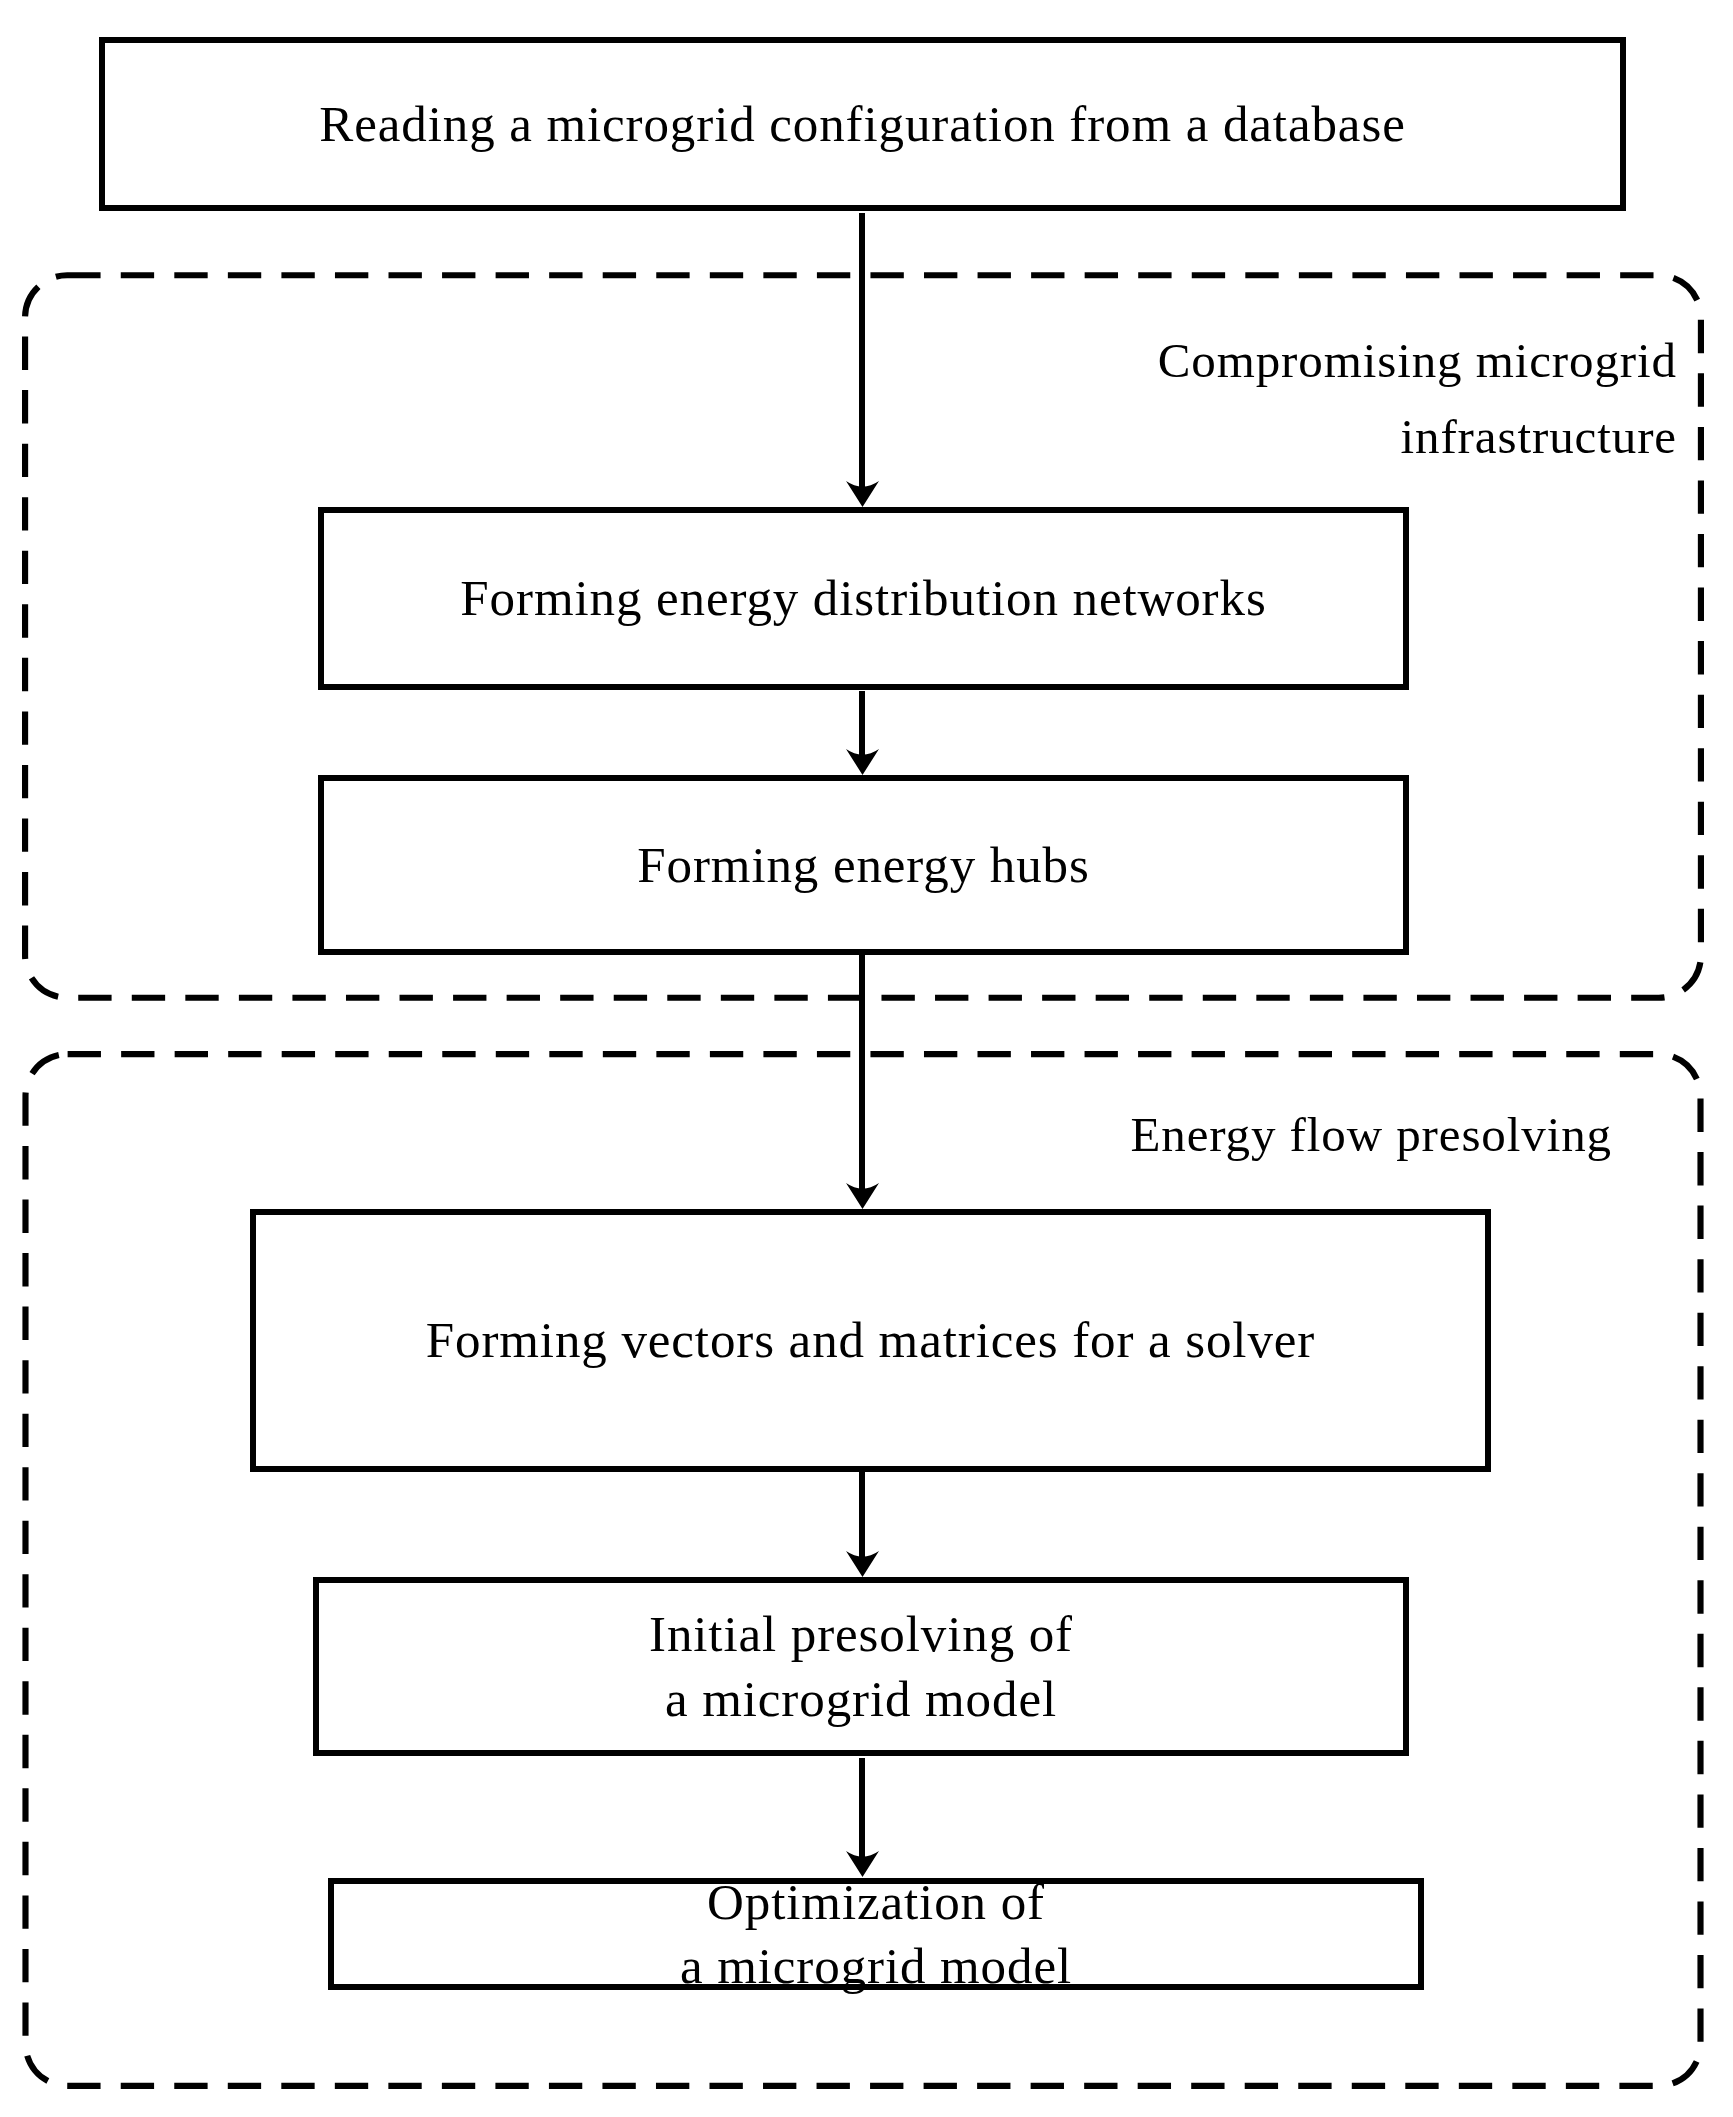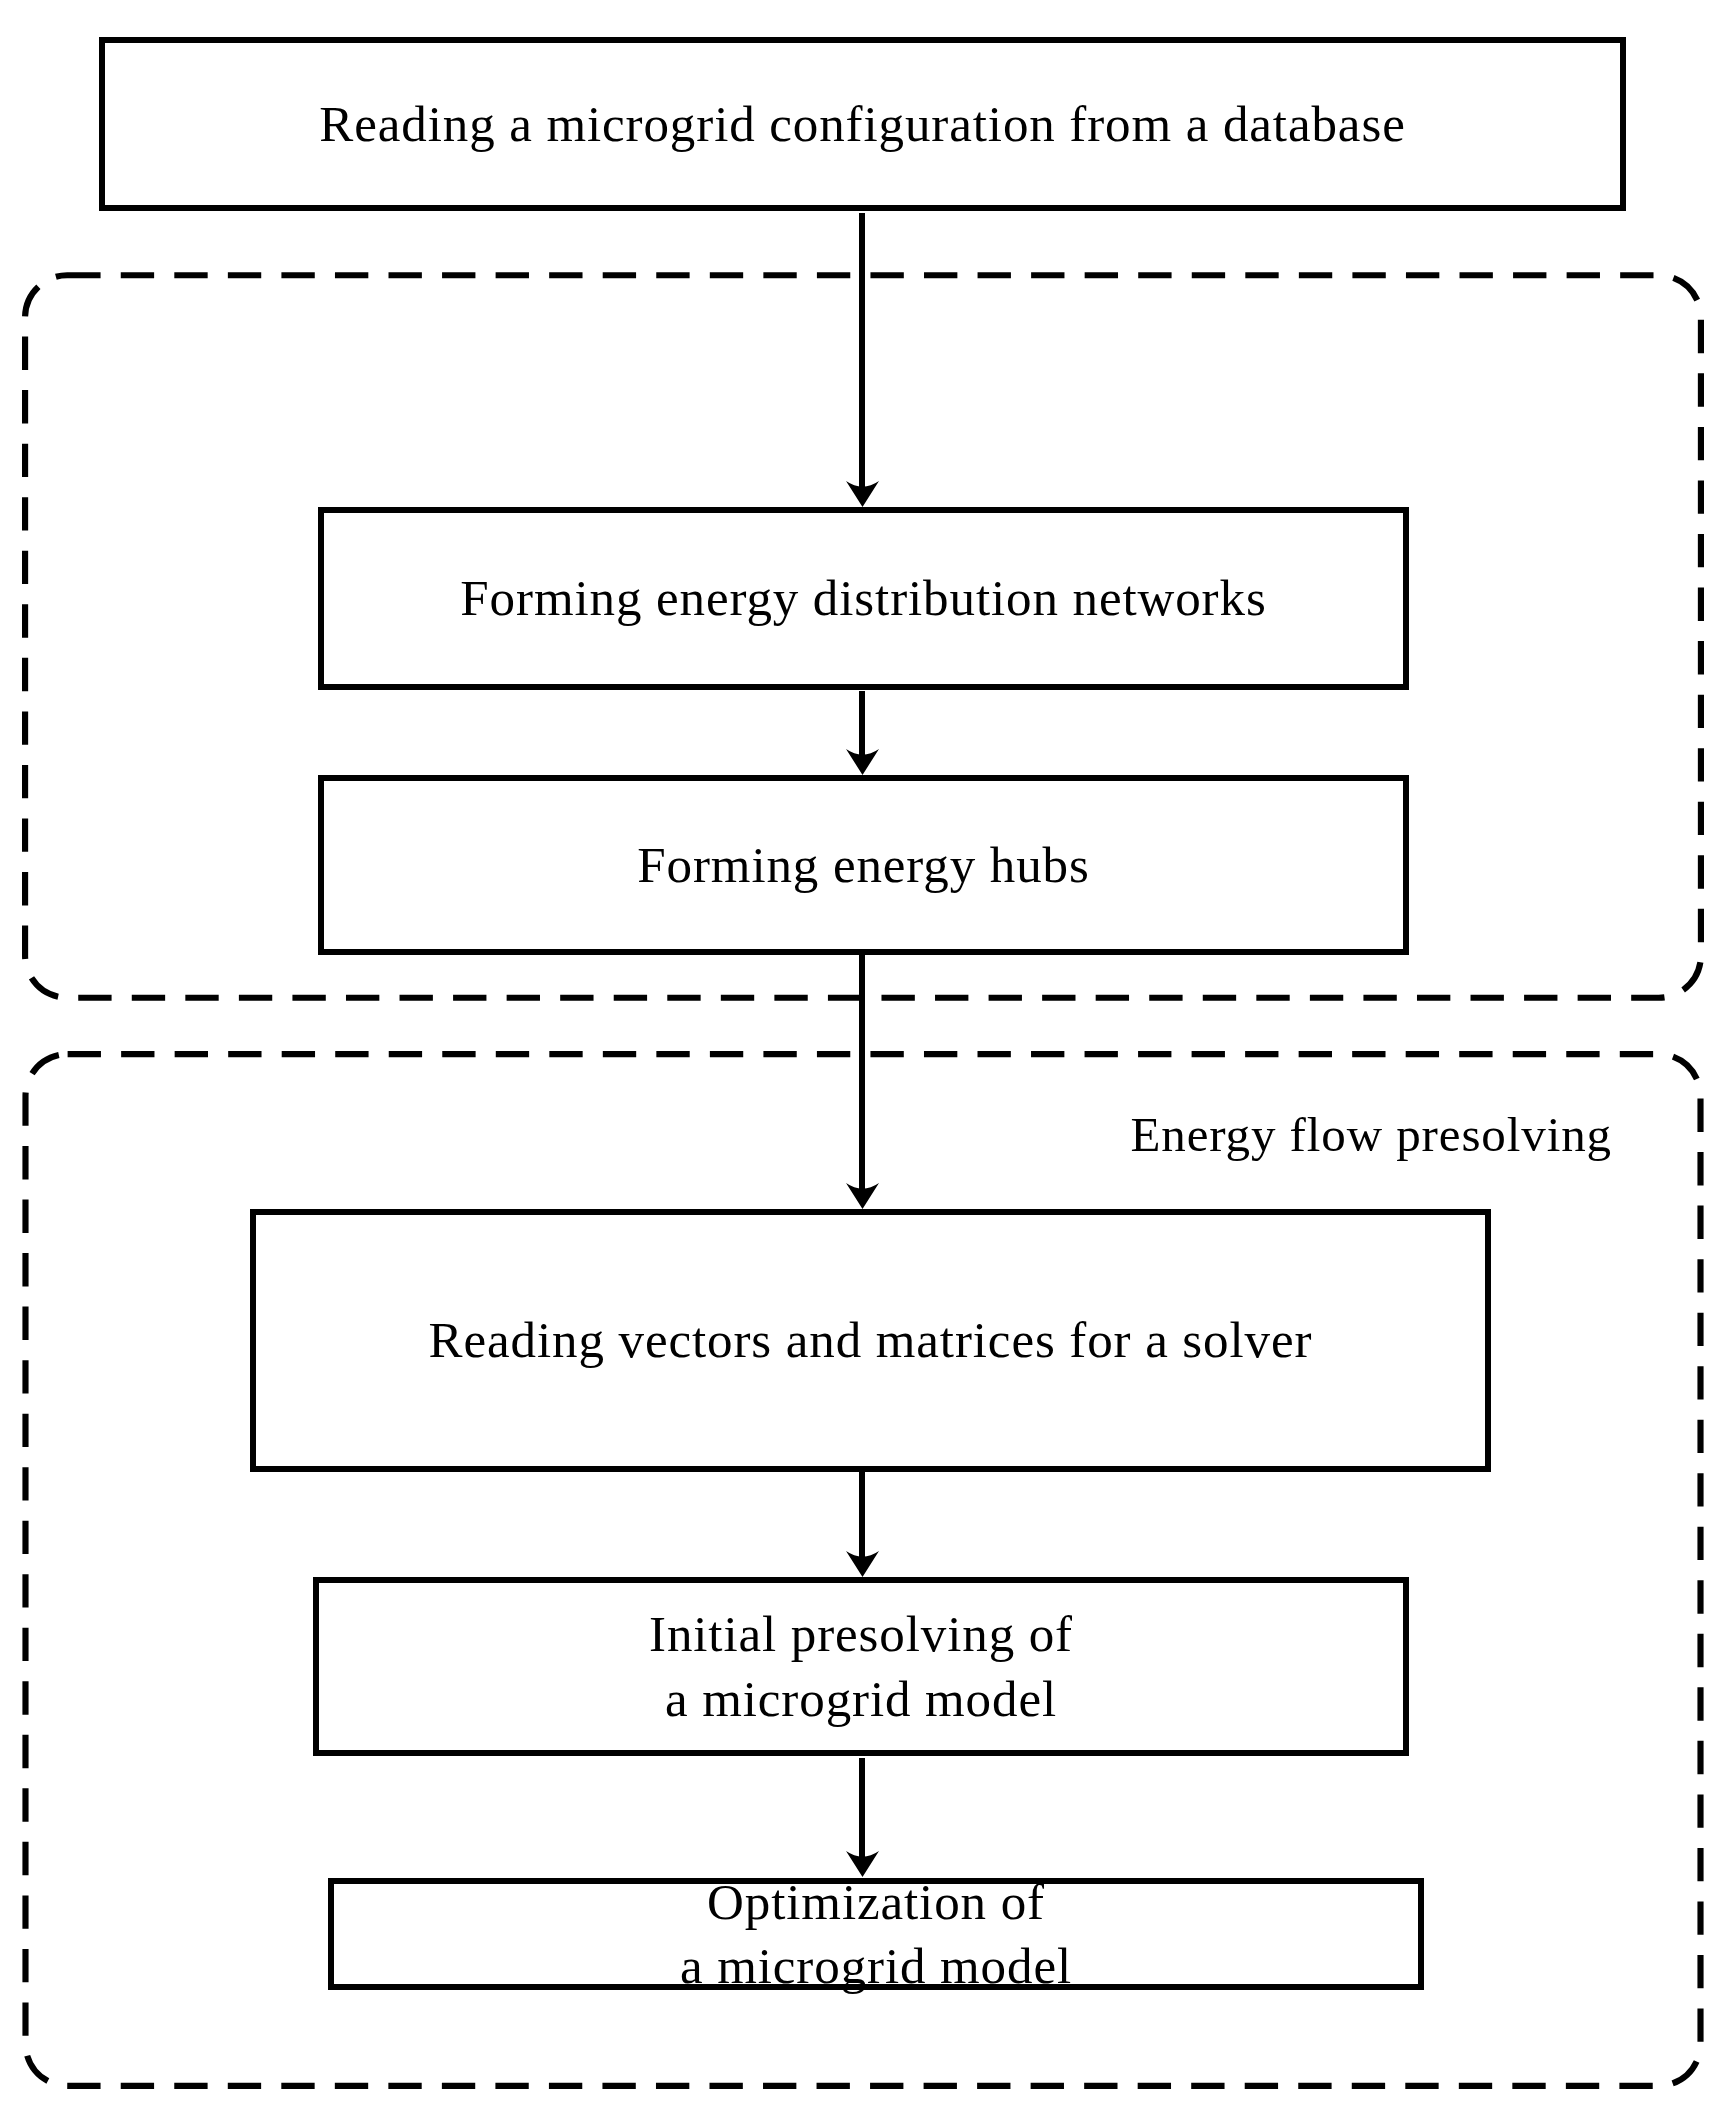--- a/index.html
+++ b/index.html
@@ -34,20 +34,22 @@
 </style>
 </head>
 <body>
 
 <div class="page">
 
   <div class="group" style="left:22px; top:272px; width:1682px; height:729px">
     <svg class="border" width="1682" height="729" viewBox="0 0 1916 830">
       <rect x="3.5" y="3.5" width="1909" height="823" rx="48" fill="none" stroke="currentColor" stroke-width="7" stroke-dasharray="38 23"></rect>
     </svg>
+    <div class="glabel" style="right:27px; top:51px">Compromising microgrid
+infrastructure</div>
   </div>
 
   <div class="group" style="left:22px; top:1051px; width:1682px; height:1038px">
     <svg class="border" width="1682" height="1038" viewBox="0 0 1916 1183">
       <rect x="3.5" y="3.5" width="1909" height="1176" rx="48" fill="none" stroke="currentColor" stroke-width="7" stroke-dasharray="38 23"></rect>
     </svg>
     <div class="glabel" style="right:92px; top:46px">Energy flow presolving</div>
   </div>
 
   <div class="arrow" style="left:844px; top:213px; height:294px">
@@ -86,21 +88,21 @@
 
   <div class="node" style="left:318px; top:775px; width:1091px; height:180px">
     <span class="label">Forming energy hubs</span>
   </div>
 
   <div class="node" style="left:318px; top:507px; width:1091px; height:183px">
     <span class="label">Forming energy distribution networks</span>
   </div>
 
   <div class="node" style="left:250px; top:1209px; width:1241px; height:263px">
-    <span class="label">Reading vectors and matrices for a solver</span>
+    <span class="label">Forming vectors and matrices for a solver</span>
   </div>
 
   <div class="node" style="left:313px; top:1577px; width:1096px; height:179px">
     <span class="label">Initial presolving of
 a microgrid model</span>
   </div>
 
   <div class="node" style="left:328px; top:1878px; width:1096px; height:112px">
     <span class="label">Optimization of
 a microgrid model</span>

